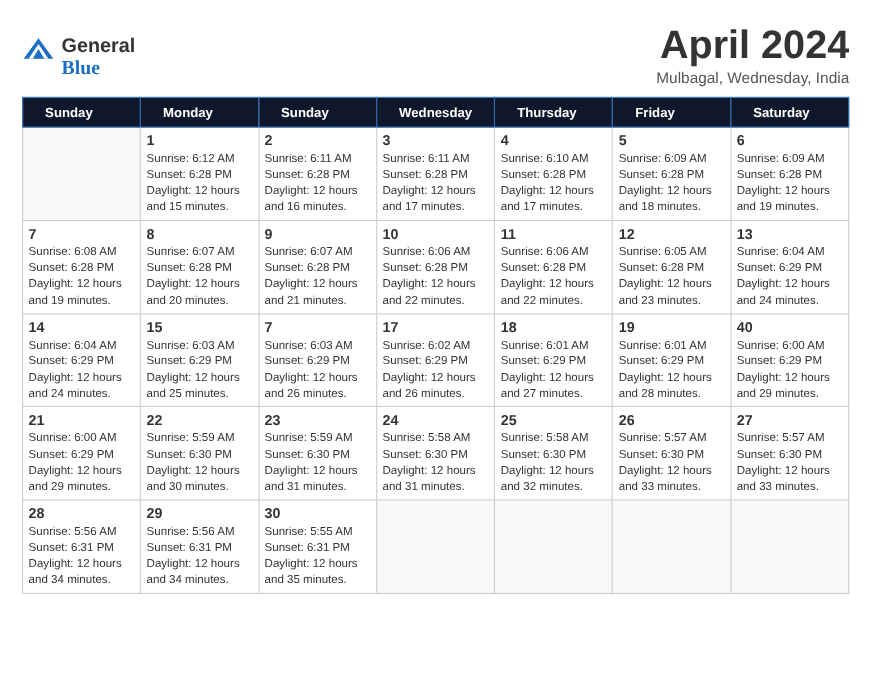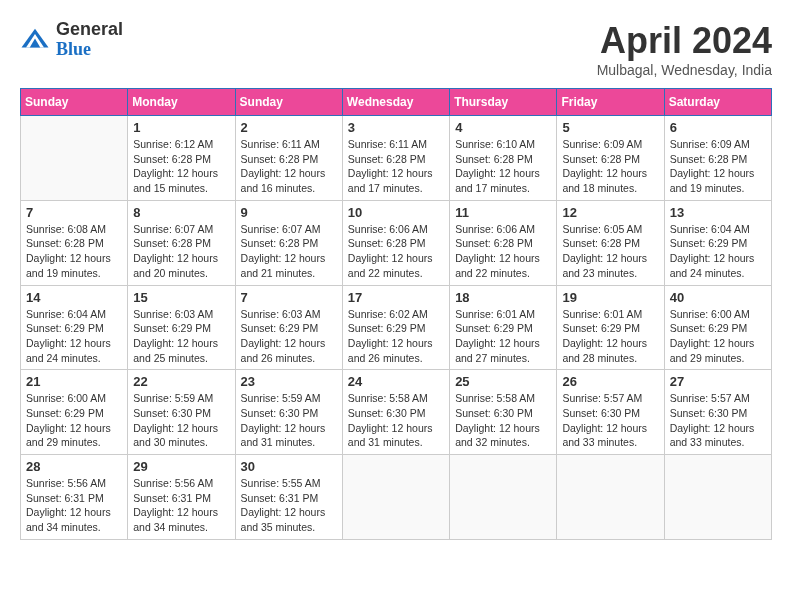--- a/index.html
+++ b/index.html
@@ -23,20 +23,21 @@
     }
     .logo-text {
       display: flex;
       flex-direction: column;
       line-height: 1.1;
     }
     .logo-general {
       font-size: 18px;
       font-weight: bold;
       color: #333;
+      margin-top: 12px;
     }
     .logo-blue {
       font-size: 18px;
       font-weight: bold;
       color: #1a6fc4;
       font-family: Liberation Serif, serif;
     }
     .logo-icon {
       width: 30px;
       height: 30px;
@@ -52,23 +53,23 @@
     .location {
       font-size: 14px;
       color: #555;
     }
     .calendar {
       width: 100%;
       border-collapse: collapse;
       font-size: 11px;
     }
     .calendar th {
-      background-color: #ec4899;
+      background-color: #0f172a;
       color: #fff;
-      padding: 6px 4px;
+      padding: 6px 20px;
       text-align: left;
       font-size: 12px;
       border: 1px solid #2e6fba;
     }
     .calendar td {
       border: 1px solid #ccc;
       vertical-align: top;
       padding: 4px 5px;
       width: calc(100% / 7);
       min-height: 80px;

